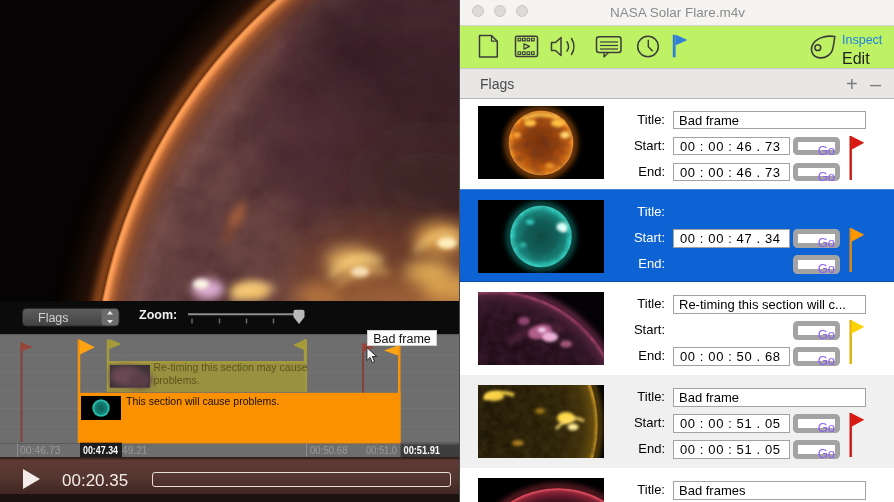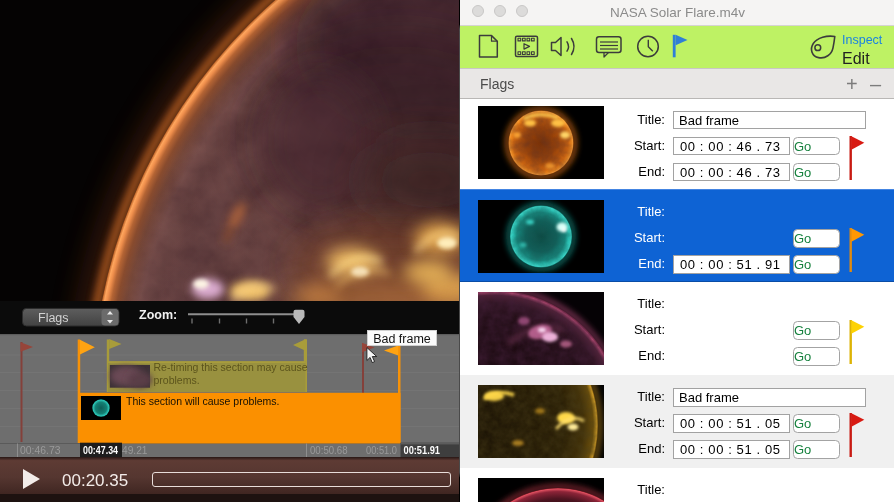--- a/index.html
+++ b/index.html
@@ -16,21 +16,21 @@
 #playtri { position:absolute; left:23px; top:469px; width:0; height:0;
   border-left:17px solid #f3ece9; border-top:10px solid transparent; border-bottom:10px solid transparent; }
 #ctime { position:absolute; left:62px; top:471px; width:70px; color:#f3ece9; font-size:17px; }
 #cbar { position:absolute; left:151.5px; top:472px; width:299px; height:15px;
   border:1.5px solid #e8ddd9; border-radius:3px; }
 #tooltip { position:absolute; left:367px; top:329.5px; width:70px; height:16.5px; background:#fbfbfb;
   border:1px solid #d0d0d0; color:#111; font-size:12.5px; text-align:center; line-height:16px; }
 #cursor { position:absolute; left:366px; top:346.5px; }
 
 #right { position:absolute; left:459px; top:0; width:435px; height:502px; background:#fff;
-  border-left:1px solid #4a4a4a;border-radius:32px; }
+  border-left:1px solid #4a4a4a; }
 #titlebar { position:absolute; left:0; top:0; width:435px; height:26px; background:#f5f4f3;
   border-bottom:1px solid #d6d4d2; }
 .tl { position:absolute; top:5px; width:12px; height:12px; border-radius:50%;
   background:#dcdbda; border:1px solid #c9c8c7; }
 #wtitle { position:absolute; top:5px; left:0; width:435px; text-align:center; color:#8b8b8b; font-size:13.5px; }
 #toolbar { position:absolute; left:0; top:26px; width:435px; height:42px; background:#bef264; }
 #inspect { position:absolute; left:382px; top:7px; color:#1a82e2; font-size:12.5px; }
 #editlb  { position:absolute; left:382px; top:24px; color:#222; font-size:16px; }
 #flagshdr { position:absolute; z-index:5; left:0; top:68px; width:435px; height:31px; background:#e9e7e6;
   border-top:1px solid #c9c7c5; border-bottom:1px solid #b9b7b5; color:#4b4b4b; font-size:14px; }
@@ -39,22 +39,22 @@
 .row { position:absolute; left:0; width:508px; overflow:hidden; }
 .thumb { position:absolute; left:18px; }
 .lab { position:absolute; left:0; width:205px; text-align:right; font-size:13px; color:#000;
   height:18.5px; line-height:18.5px; }
 .row.sel .lab { color:#fff; }
 .inp { position:absolute; left:213px; height:18.5px; line-height:17.5px; background:#fff;
   border:1px solid #a2a2a2; font-size:13px; color:#000; padding-left:5px; }
 .inp.title { width:193px; }
 .inp.time { width:117px; letter-spacing:0.6px; padding-left:6px; }
 .go { position:absolute; left:333px; width:47px; height:18.5px; background:#fff;
-  border:1px solid #a3a3a3; border-radius:4.5px; font-size:13px; color:#15803d;
-  text-align:left; line-height:17.5px; }
+  border:5px solid #a3a3a3; border-radius:4.5px; font-size:13px; color:#8b5cf6;
+  text-align:right; line-height:17.5px; }
 .flagsvg { position:absolute; left:389px; }
 </style>
 </head>
 <body>
 <div id="app">
   <div id="left">
     <svg id="video" width="459" height="301" viewBox="0 0 459 301">
       <defs>
         <radialGradient id="sunG" gradientUnits="userSpaceOnUse" cx="629" cy="404" r="537">
           <stop offset="0" stop-color="#6e4434"></stop>
@@ -372,23 +372,23 @@
           <g clip-path="url(#t2c)">
               <rect width="126" height="73" filter="url(#tnd2)" opacity="0.7"></rect>
             </g>
           <ellipse cx="84" cy="27" rx="5.5" ry="4.5" fill="#d8fff8" filter="url(#f15)"></ellipse>
           <ellipse cx="86" cy="30" rx="2.5" ry="2" fill="#ffffff" filter="url(#f15)"></ellipse>
           <ellipse cx="52" cy="22" rx="4" ry="2.5" fill="#3ddccd" filter="url(#f15)" opacity="0.9"></ellipse>
           <ellipse cx="45" cy="45" rx="3.5" ry="2.5" fill="#35c8ba" filter="url(#f15)" opacity="0.8"></ellipse>
         </svg>
         <div class="lab" style="top:13.5px">Title:</div>
         <div class="lab" style="top:39.5px">Start:</div>
+        <div class="inp time" style="top:39.5px">00 : 00 : 47 . 34</div>
         <div class="go" style="top:39.5px">Go</div>
         <div class="lab" style="top:65.5px">End:</div>
-        <div class="inp time" style="top:65.5px">00 : 00 : 51 . 91</div>
         <div class="go" style="top:65.5px">Go</div>
         <svg class="flagsvg" width="18" height="47" style="top:38.5px" viewBox="0 0 18 47">
           <rect x="0.5" y="0" width="2.4" height="44" fill="#e08a10"></rect>
           <polygon points="2.4,0.3 15.3,6.8 2.4,13.8" fill="#ff9803"></polygon>
         </svg>
       </div>
       <div class="row" style="top:281.5px;height:93px;background:#fff">
         <svg class="thumb" width="126" height="73" style="top:10px" viewBox="0 0 126 73">
           <defs>
               <radialGradient id="t3g" gradientUnits="userSpaceOnUse" cx="15" cy="128" r="130">
@@ -414,23 +414,25 @@
               <rect width="126" height="73" filter="url(#tnd3)" opacity="0.85"></rect>
             </g>
           <path d="M30 52 Q55 30 85 38" stroke="#96466a" stroke-width="4" fill="none" filter="url(#f3)" opacity="0.5"></path>
           <ellipse cx="62" cy="40" rx="12" ry="7" fill="#c86a9c" filter="url(#f15)" opacity="0.85" transform="rotate(-14 62 40)"></ellipse>
           <ellipse cx="72" cy="45" rx="8" ry="5" fill="#ecb0d8" filter="url(#f15)"></ellipse>
           <ellipse cx="64" cy="38" rx="4" ry="2.5" fill="#f8d8f0" filter="url(#f15)"></ellipse>
           <ellipse cx="46" cy="29" rx="6" ry="4" fill="#a05080" filter="url(#f15)" opacity="0.85"></ellipse>
           <ellipse cx="88" cy="52" rx="6" ry="3.5" fill="#c06890" filter="url(#f15)" opacity="0.8"></ellipse>
         </svg>
         <div class="lab" style="top:13.5px">Title:</div>
+        <div class="inp title" style="top:13.5px">Re-timing this section will c...</div>
         <div class="lab" style="top:39.5px">Start:</div>
         <div class="go" style="top:39.5px">Go</div>
         <div class="lab" style="top:65.5px">End:</div>
+        <div class="inp time" style="top:65.5px">00 : 00 : 50 . 68</div>
         <div class="go" style="top:65.5px">Go</div>
         <svg class="flagsvg" width="18" height="47" style="top:38.5px" viewBox="0 0 18 47">
           <rect x="0.5" y="0" width="2.4" height="44" fill="#ddb304"></rect>
           <polygon points="2.4,0.3 15.3,6.8 2.4,13.8" fill="#fdd203"></polygon>
         </svg>
       </div>
       <div class="row" style="top:374.5px;height:93px;background:#f0f0f0">
         <svg class="thumb" width="126" height="73" style="top:10px" viewBox="0 0 126 73">
           <defs>
               <radialGradient id="t4g" gradientUnits="userSpaceOnUse" cx="0" cy="40" r="120">
@@ -486,20 +488,21 @@
                 <stop offset="0.96" stop-color="#8c2438"></stop>
             <stop offset="0.99" stop-color="#e05060"></stop>
                 <stop offset="1" stop-color="#90202c"></stop>
           </radialGradient>
             </defs>
           <rect width="126" height="73" fill="#000"></rect>
           <circle cx="80" cy="100" r="91.5" fill="none" stroke="#d04050" stroke-width="3" filter="url(#f3)"></circle>
           <circle cx="80" cy="100" r="90" fill="url(#t5g)"></circle>
         </svg>
         <div class="lab" style="top:13.5px">Title:</div>
+        <div class="inp title" style="top:13.5px">Bad frames</div>
 
       </div>
     </div>
   </div>
   <div id="tooltip">Bad frame</div>
   <svg id="cursor" width="12.5" height="18" viewBox="0 0 14 20">
     <polygon points="1,0.5 1,15 4.6,11.6 7,17.4 9.6,16.3 7.1,10.6 12,10.6" fill="#f5f5f5" stroke="#1a1a1a" stroke-width="1"></polygon>
   </svg>
 </div>
 

